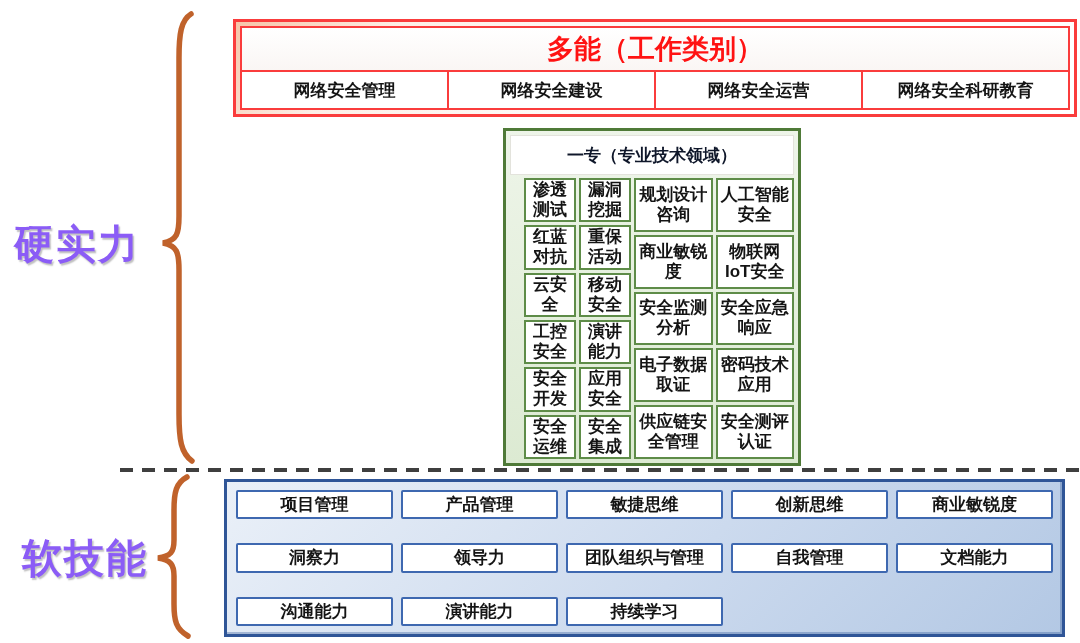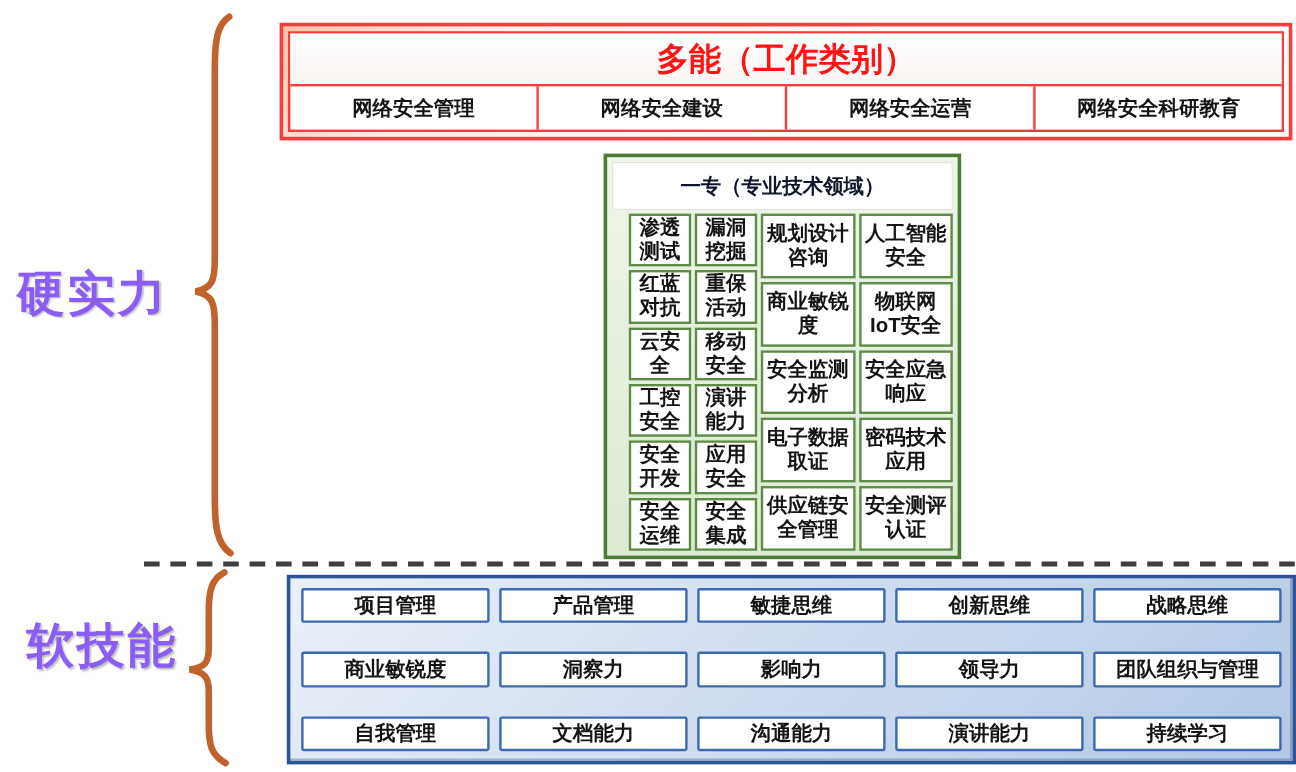--- a/index.html
+++ b/index.html
@@ -10,21 +10,21 @@
     overflow:hidden; font-weight:bold; color:#141414;
   }
   .overlay { position:absolute; inset:0; width:1080px; height:643px; }
 
   
   .side-label {
     position:absolute; font-size:40px; font-weight:bold; color:#8b5cf6;
     text-shadow:1.5px 1.5px 1.5px rgba(0,0,0,0.25); letter-spacing:2px;
   }
   .side-label.hard { left:14px; top:217px; }
-  .side-label.soft { left:22px; top:511px;font-family:Liberation Mono, monospace; }
+  .side-label.soft { left:22px; top:531px;font-family:Liberation Mono, monospace; }
 
   
   .red-box {
     position:absolute; left:233px; top:19px; width:844px; height:98px;
     border:3px solid #fa3c3c;
     background:linear-gradient(135deg,#f6c4a8 0%,#fdefe7 18%,#ffffff 55%);
     padding:4px;
   }
   .red-inner { width:100%; height:100%; border:2px solid #fa3c3c; background:#ffffff; display:flex; flex-direction:column; }
   .red-title {
@@ -56,21 +56,21 @@
   .green-col.narrow { width:52px; }
   .green-col.wide { flex:1; }
   .green-cell {
     flex:1; background:#ffffff; border:2px solid #5e8c48;
     display:flex; align-items:center; justify-content:center; text-align:center;
     font-size:17px; line-height:1.18; padding:0 1px;
   }
 
   
   .blue-box {
-    position:absolute; left:239px; top:479px; width:841px; height:158px;
+    position:absolute; left:224px; top:479px; width:841px; height:158px;
     border:3px solid #2f5597;
     background:linear-gradient(135deg,#eaf0f8 0%,#ccdaee 55%,#b3c8e4 100%);
     box-shadow:inset -2px -2px 0 rgba(47,85,151,0.35);
     padding:8px 9px;
     display:grid; grid-template-columns:repeat(5,1fr); gap:24px 8px;
   }
   .blue-cell {
     background:#ffffff; border:2px solid #3e68b0; border-radius:2px;
     display:flex; align-items:center; justify-content:center;
     font-size:17px; white-space:nowrap;
@@ -136,24 +136,22 @@
         <div class="green-cell">安全测评认证</div>
       </div>
     </div>
   </div>
 
   <div class="blue-box">
     <div class="blue-cell">项目管理</div>
     <div class="blue-cell">产品管理</div>
     <div class="blue-cell">敏捷思维</div>
     <div class="blue-cell">创新思维</div>
-    <div class="blue-cell">战略思维</div>
     <div class="blue-cell">商业敏锐度</div>
     <div class="blue-cell">洞察力</div>
-    <div class="blue-cell">影响力</div>
     <div class="blue-cell">领导力</div>
     <div class="blue-cell">团队组织与管理</div>
     <div class="blue-cell">自我管理</div>
     <div class="blue-cell">文档能力</div>
     <div class="blue-cell">沟通能力</div>
     <div class="blue-cell">演讲能力</div>
     <div class="blue-cell">持续学习</div>
   </div>
 
 </div>

